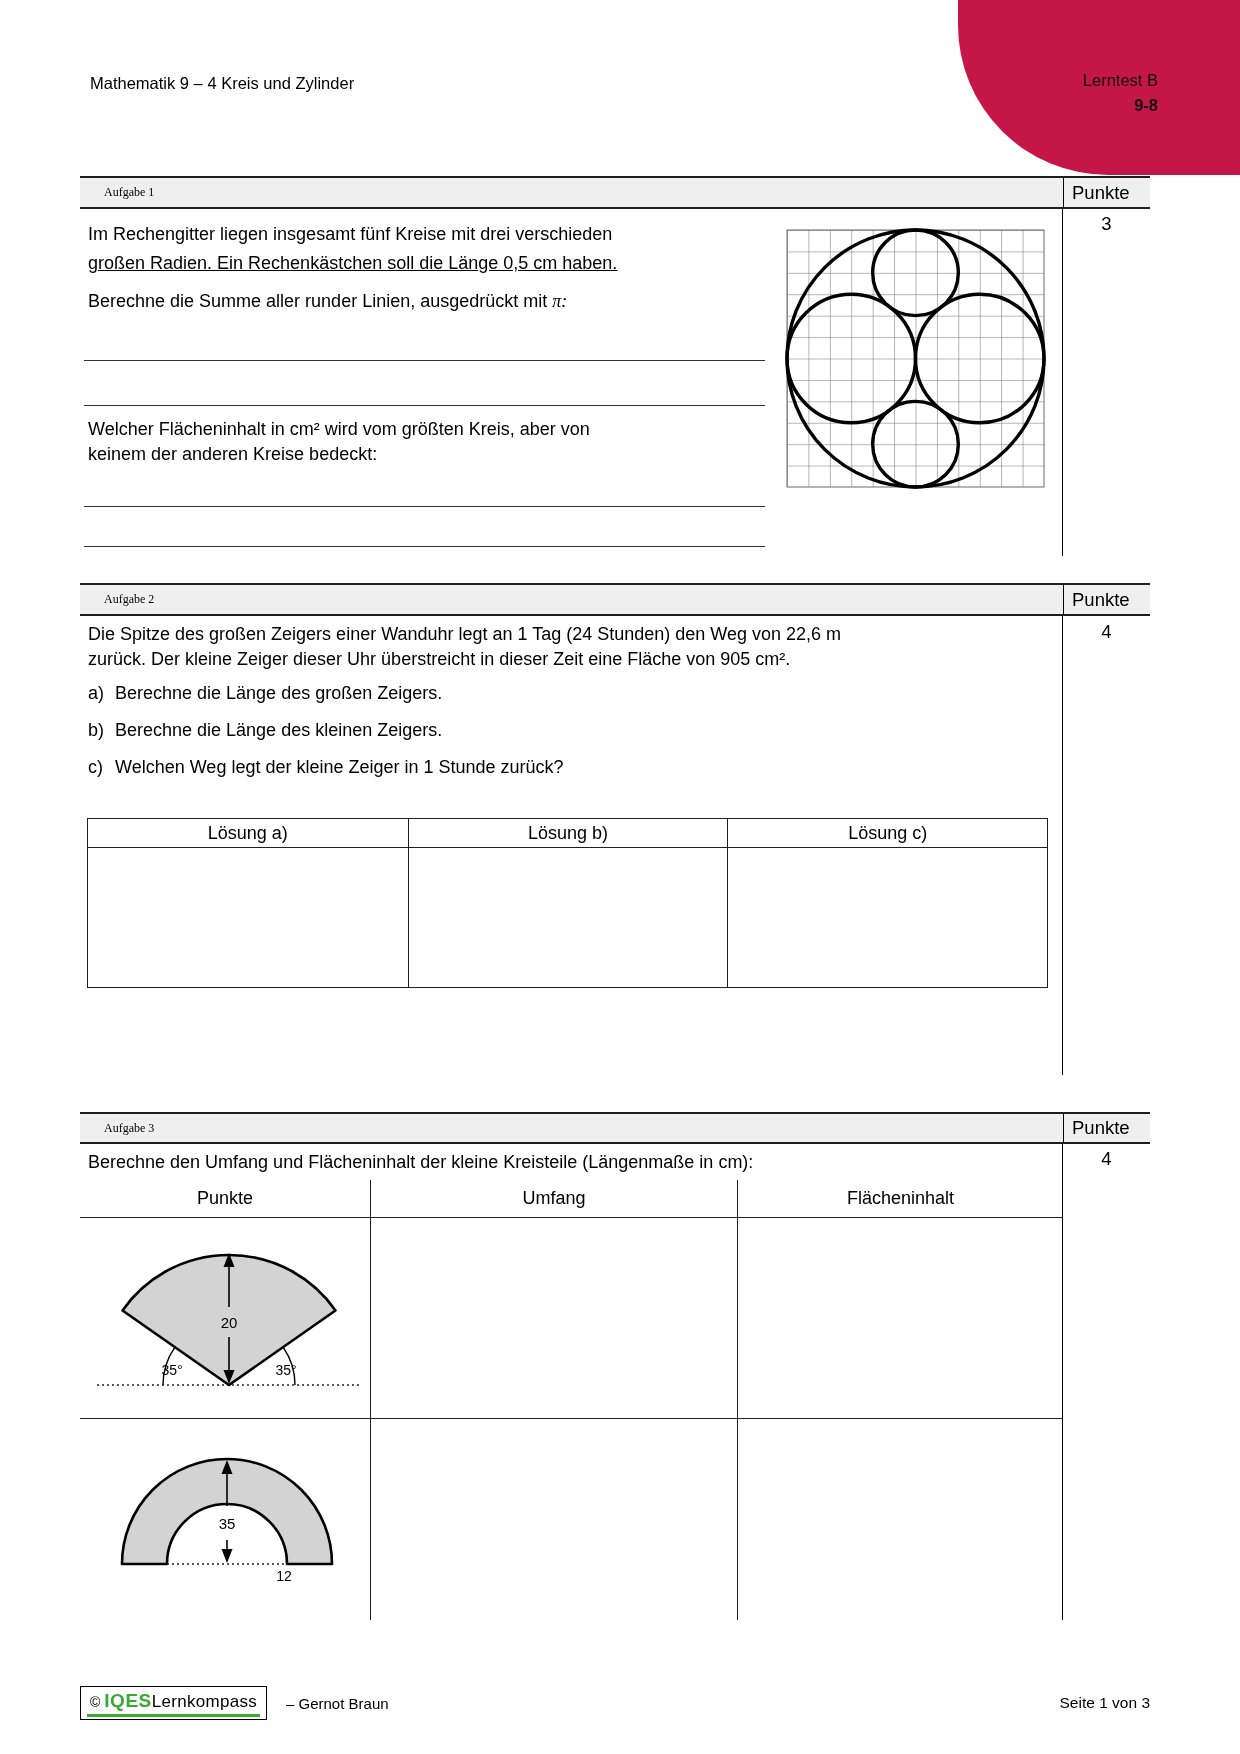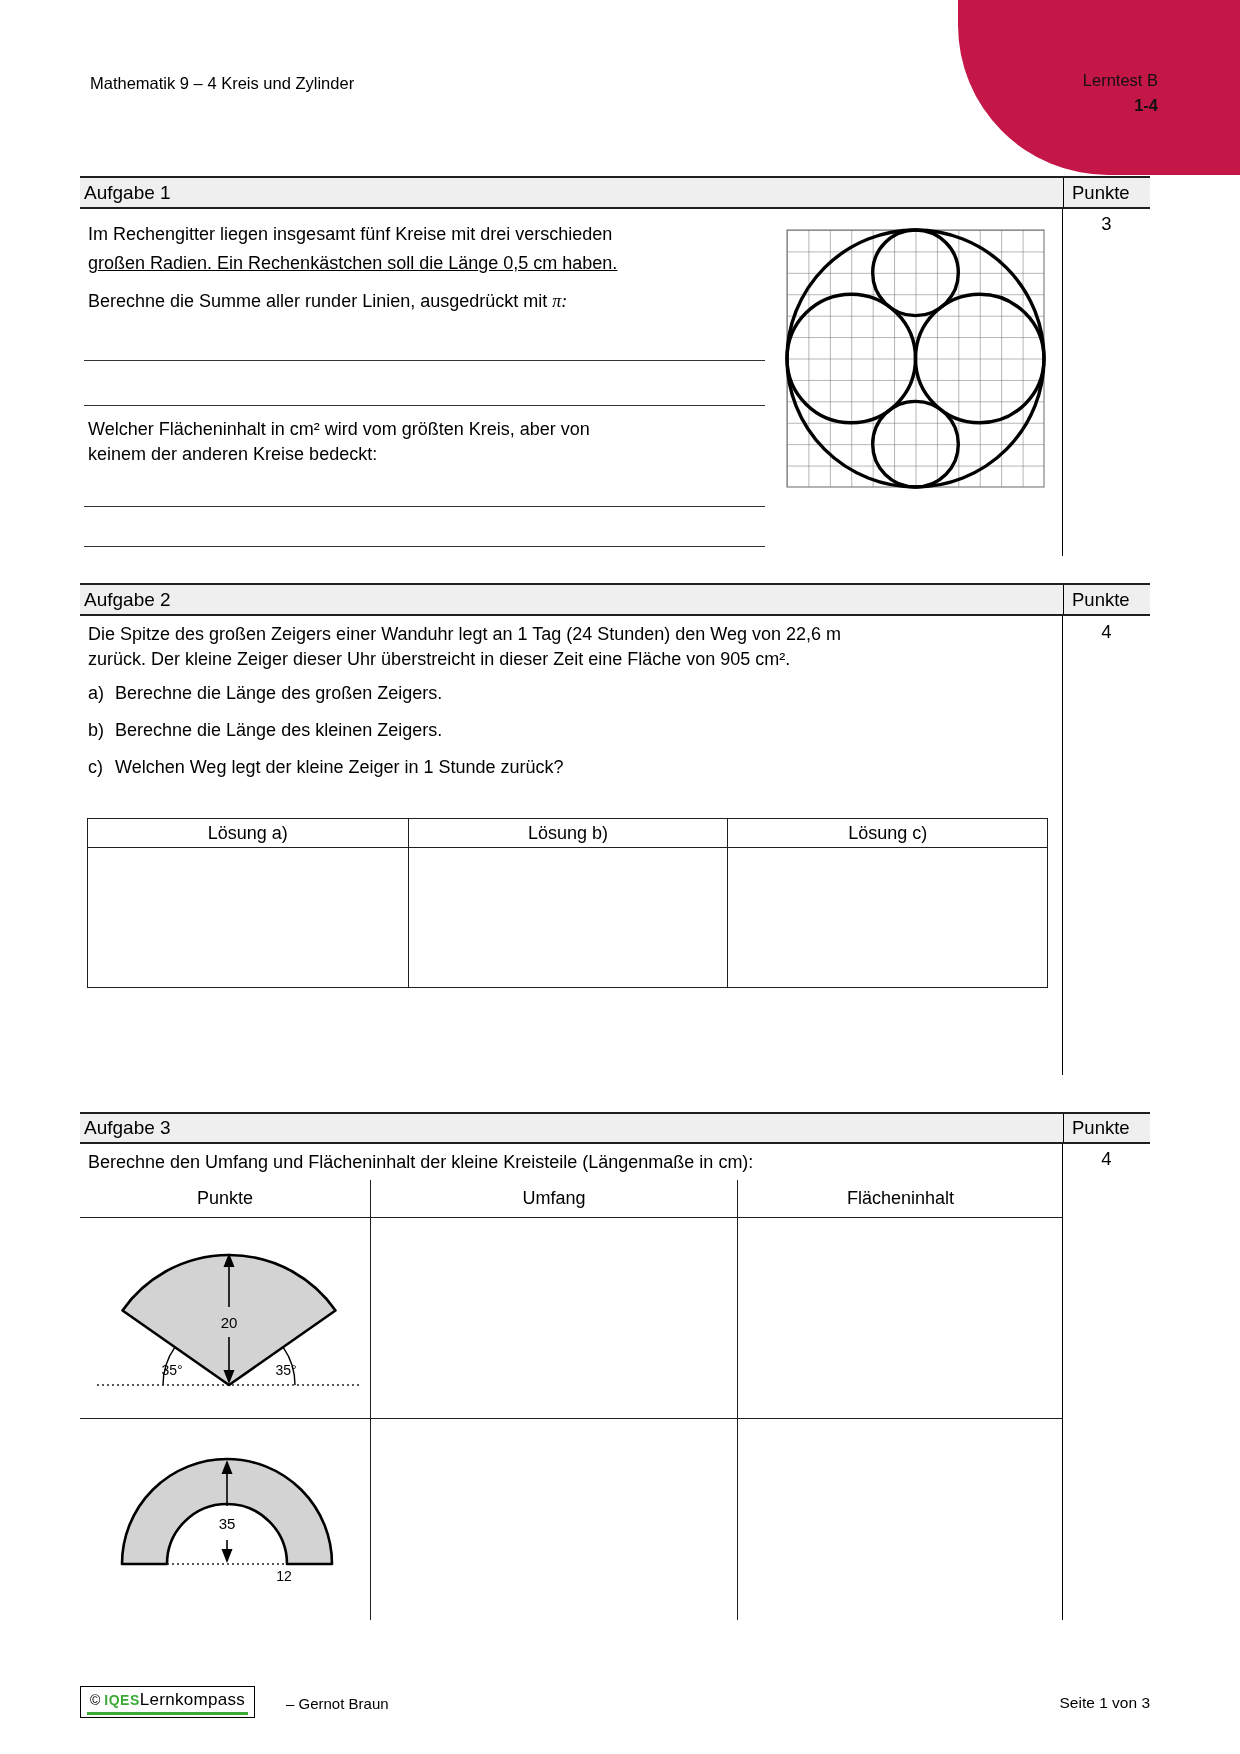--- a/index.html
+++ b/index.html
@@ -9,21 +9,21 @@
 
   
   #badge{left:958px;top:0;width:282px;height:175px;background:#c41647;border-radius:0 0 0 150px;}
   #badge-text{position:absolute;top:68px;right:82px;text-align:right;font-size:16.5px;line-height:25px;color:#111;}
   #badge-code{font-weight:bold;}
   #doc-title{left:90px;top:74px;font-size:16.5px;}
 
   
   .band{left:80px;width:1070px;height:33px;background:#efefef;border-top:2px solid #1f1f1f;
         border-bottom:2px solid #1f1f1f;box-sizing:border-box;display:flex;}
-  .band .bt{flex:1;display:flex;align-items:center;padding-left:4px;font-size:19px;}
+  .band .bt{flex:1;display:flex;align-items:center;padding-left:24px;font-size:12px;font-family:Liberation Serif, serif;}
   .band .bp{width:87px;border-left:1.8px solid #000;box-sizing:border-box;display:flex;align-items:center;padding-left:8px;font-size:18.5px;}
 
   .ptsep{left:1062px;width:0;border-left:1.8px solid #000;}
   .pts-val{left:1063px;width:87px;text-align:center;font-size:18.5px;}
 
   .txt{left:88px;font-size:18px;line-height:24px;}
   .pi{font-family:"Liberation Serif","DejaVu Serif",serif;font-style:italic;}
   .ansline{left:84px;width:681px;height:0;border-top:1.6px solid #333;}
 
   .li{left:88px;display:flex;font-size:18px;line-height:24px;}
@@ -45,35 +45,35 @@
 
   
   #grid-fig{left:784px;top:227px;}
   #sector-fig{left:97px;top:1245px;}
   #arch-fig{left:112px;top:1452px;}
   .figtext{font-family:"Liberation Sans","DejaVu Sans",sans-serif;}
 
   
   #logo-box{left:80px;top:1686px;border:1.6px solid #000;padding:3px 9px 7px 9px;display:inline-flex;align-items:baseline;}
   #logo-box .c{font-size:14px;margin-right:4px;}
-  #logo-box .g{color:#3aaa35;font-size:14px;font-weight:600;letter-spacing:.5px;}
+  #logo-box .g{color:#3aaa35;font-size:19px;font-weight:600;letter-spacing:.5px;}
   #logo-box .k{font-size:17px;letter-spacing:.3px;}
   #logo-green-bar{position:absolute;left:6px;right:6px;bottom:2.5px;height:2.5px;background:#3aaa35;}
   #author{left:286px;top:1695px;font-size:15px;}
   #page-num{left:1000px;top:1694px;width:150px;text-align:right;font-size:15.5px;}
 </style>
 </head>
 <body>
 
 <div id="page">
 
   <div class="abs" id="badge">
     <div id="badge-text">
       <div>Lerntest B</div>
-      <div id="badge-code">1-4</div>
+      <div id="badge-code">9-8</div>
     </div>
   </div>
   <div class="abs" id="doc-title">Mathematik 9 – 4 Kreis und Zylinder</div>
 
   <div class="abs band" style="top:176px;">
     <div class="bt">Aufgabe 1</div>
     <div class="bp">Punkte</div>
   </div>
   <div class="abs ptsep" style="top:209px;height:347px;"></div>
   <div class="abs pts-val" style="top:213px;">3</div>

